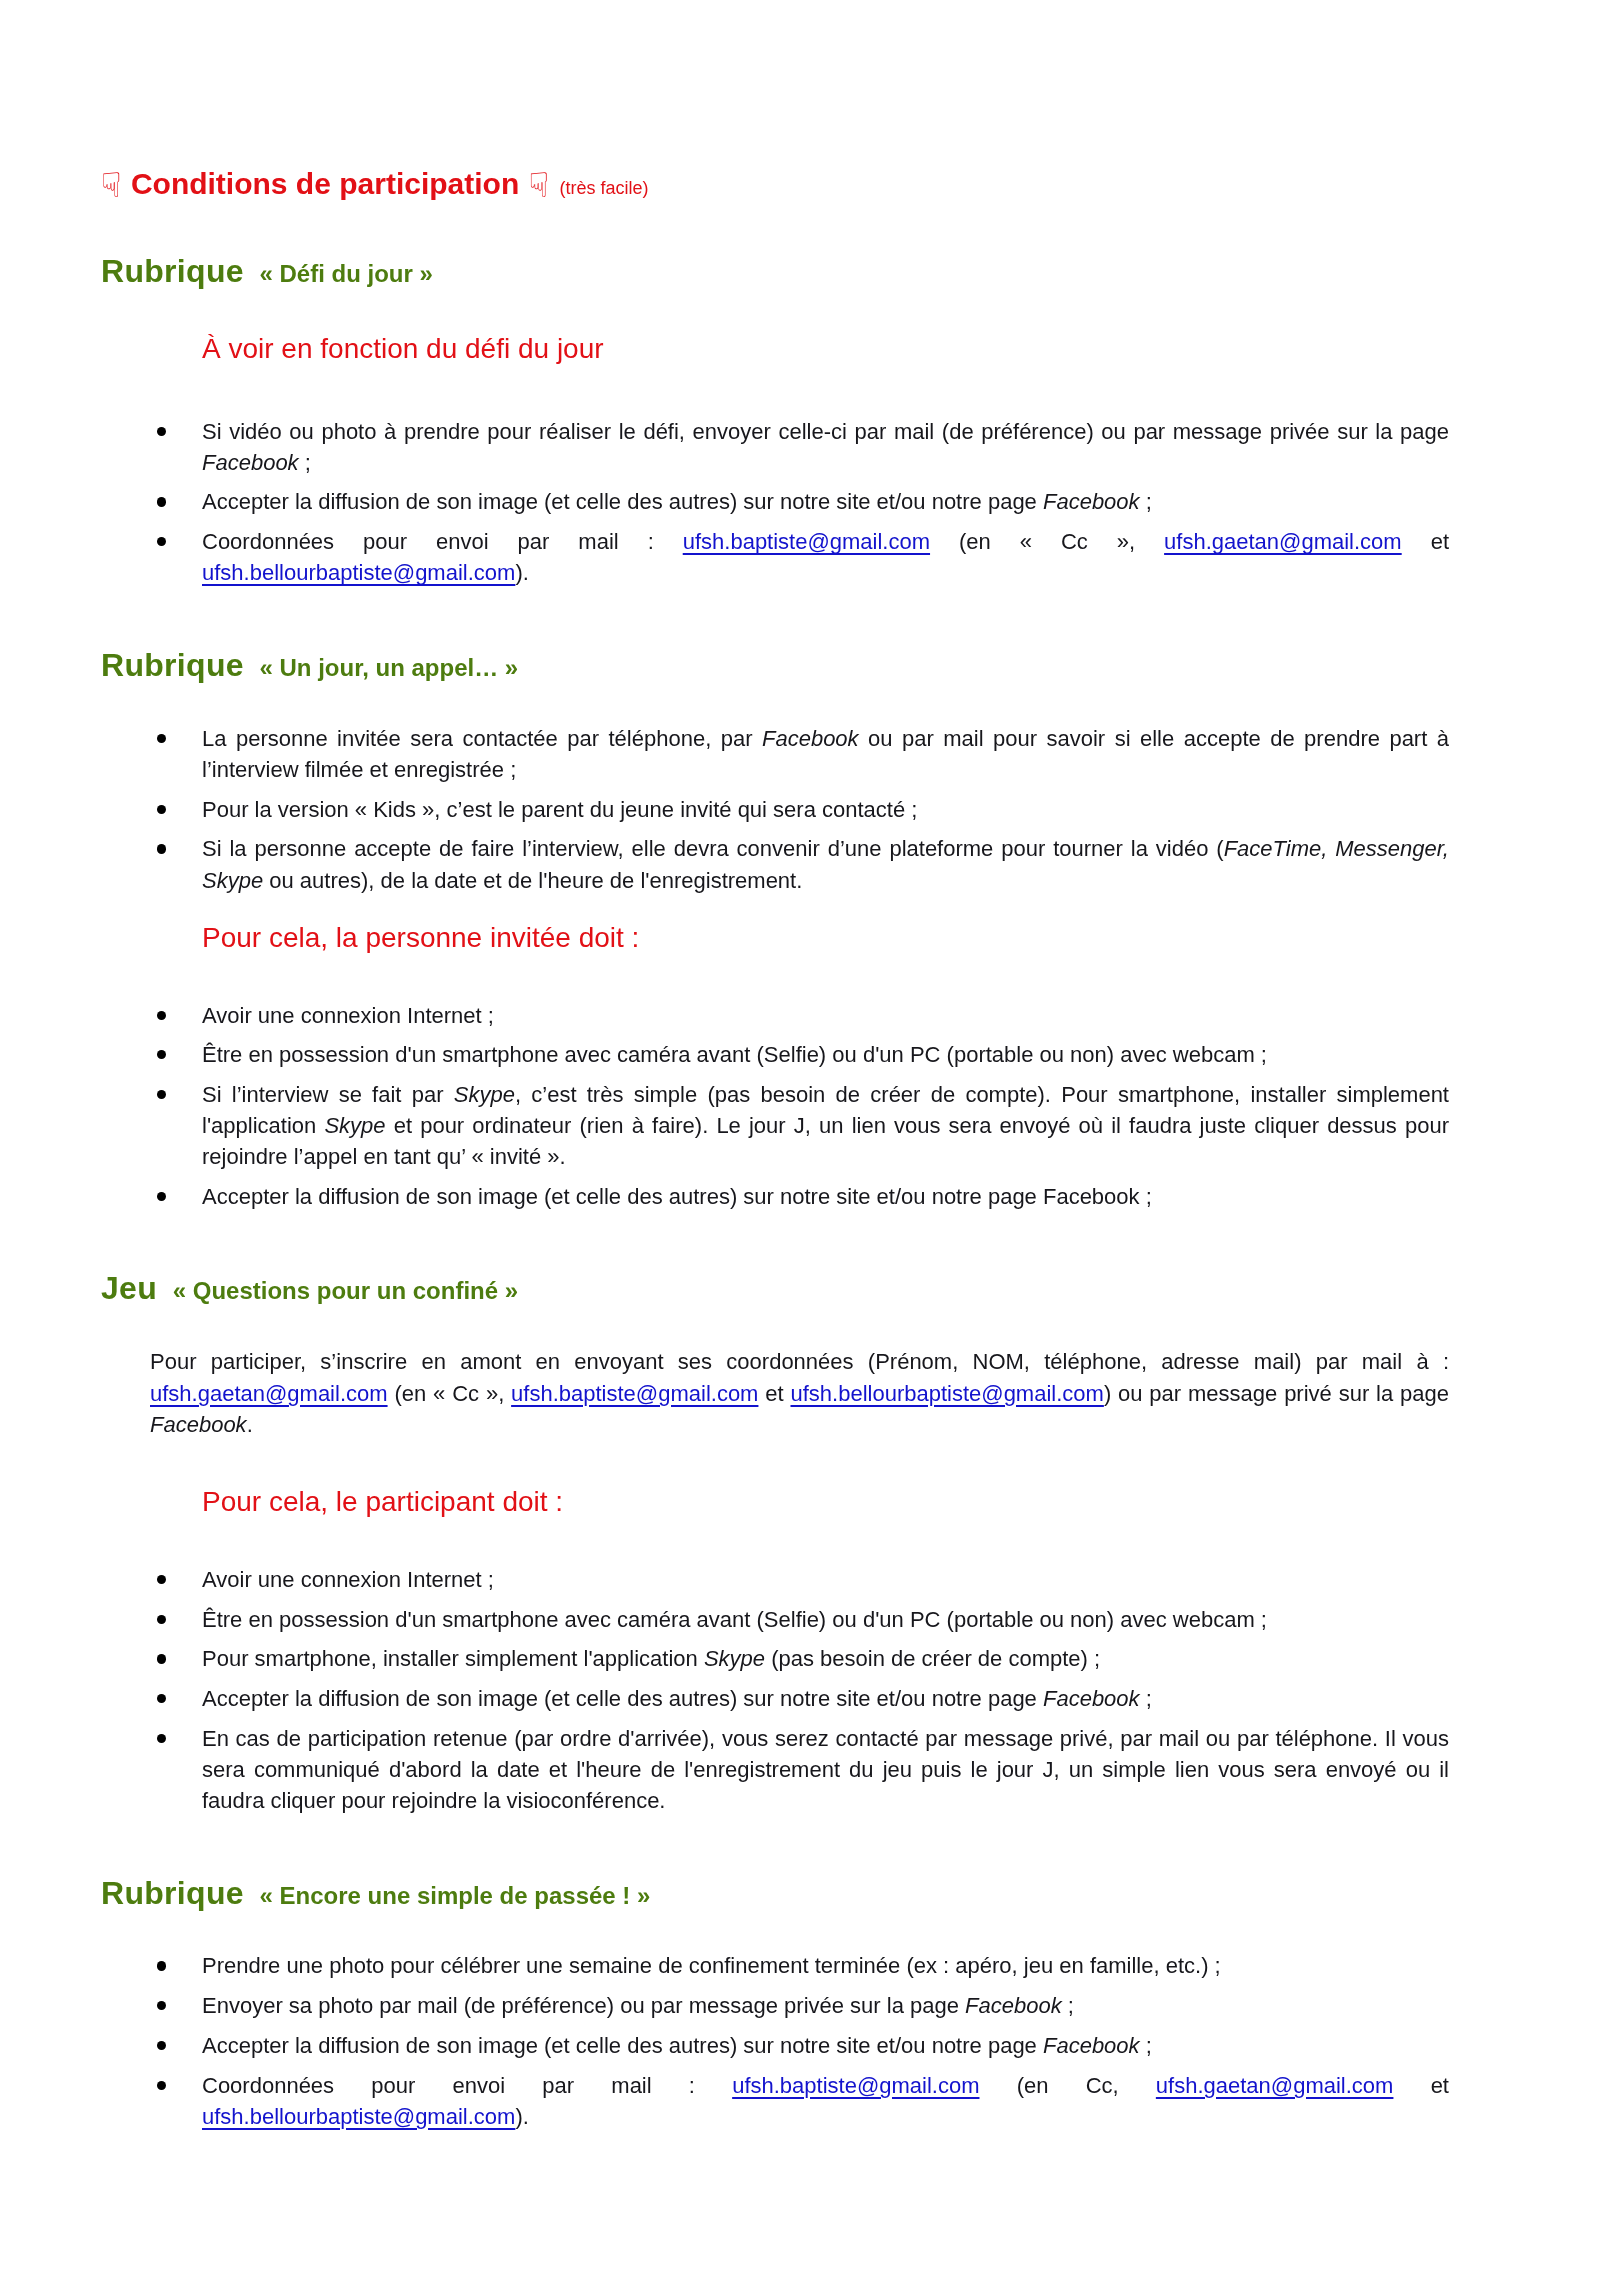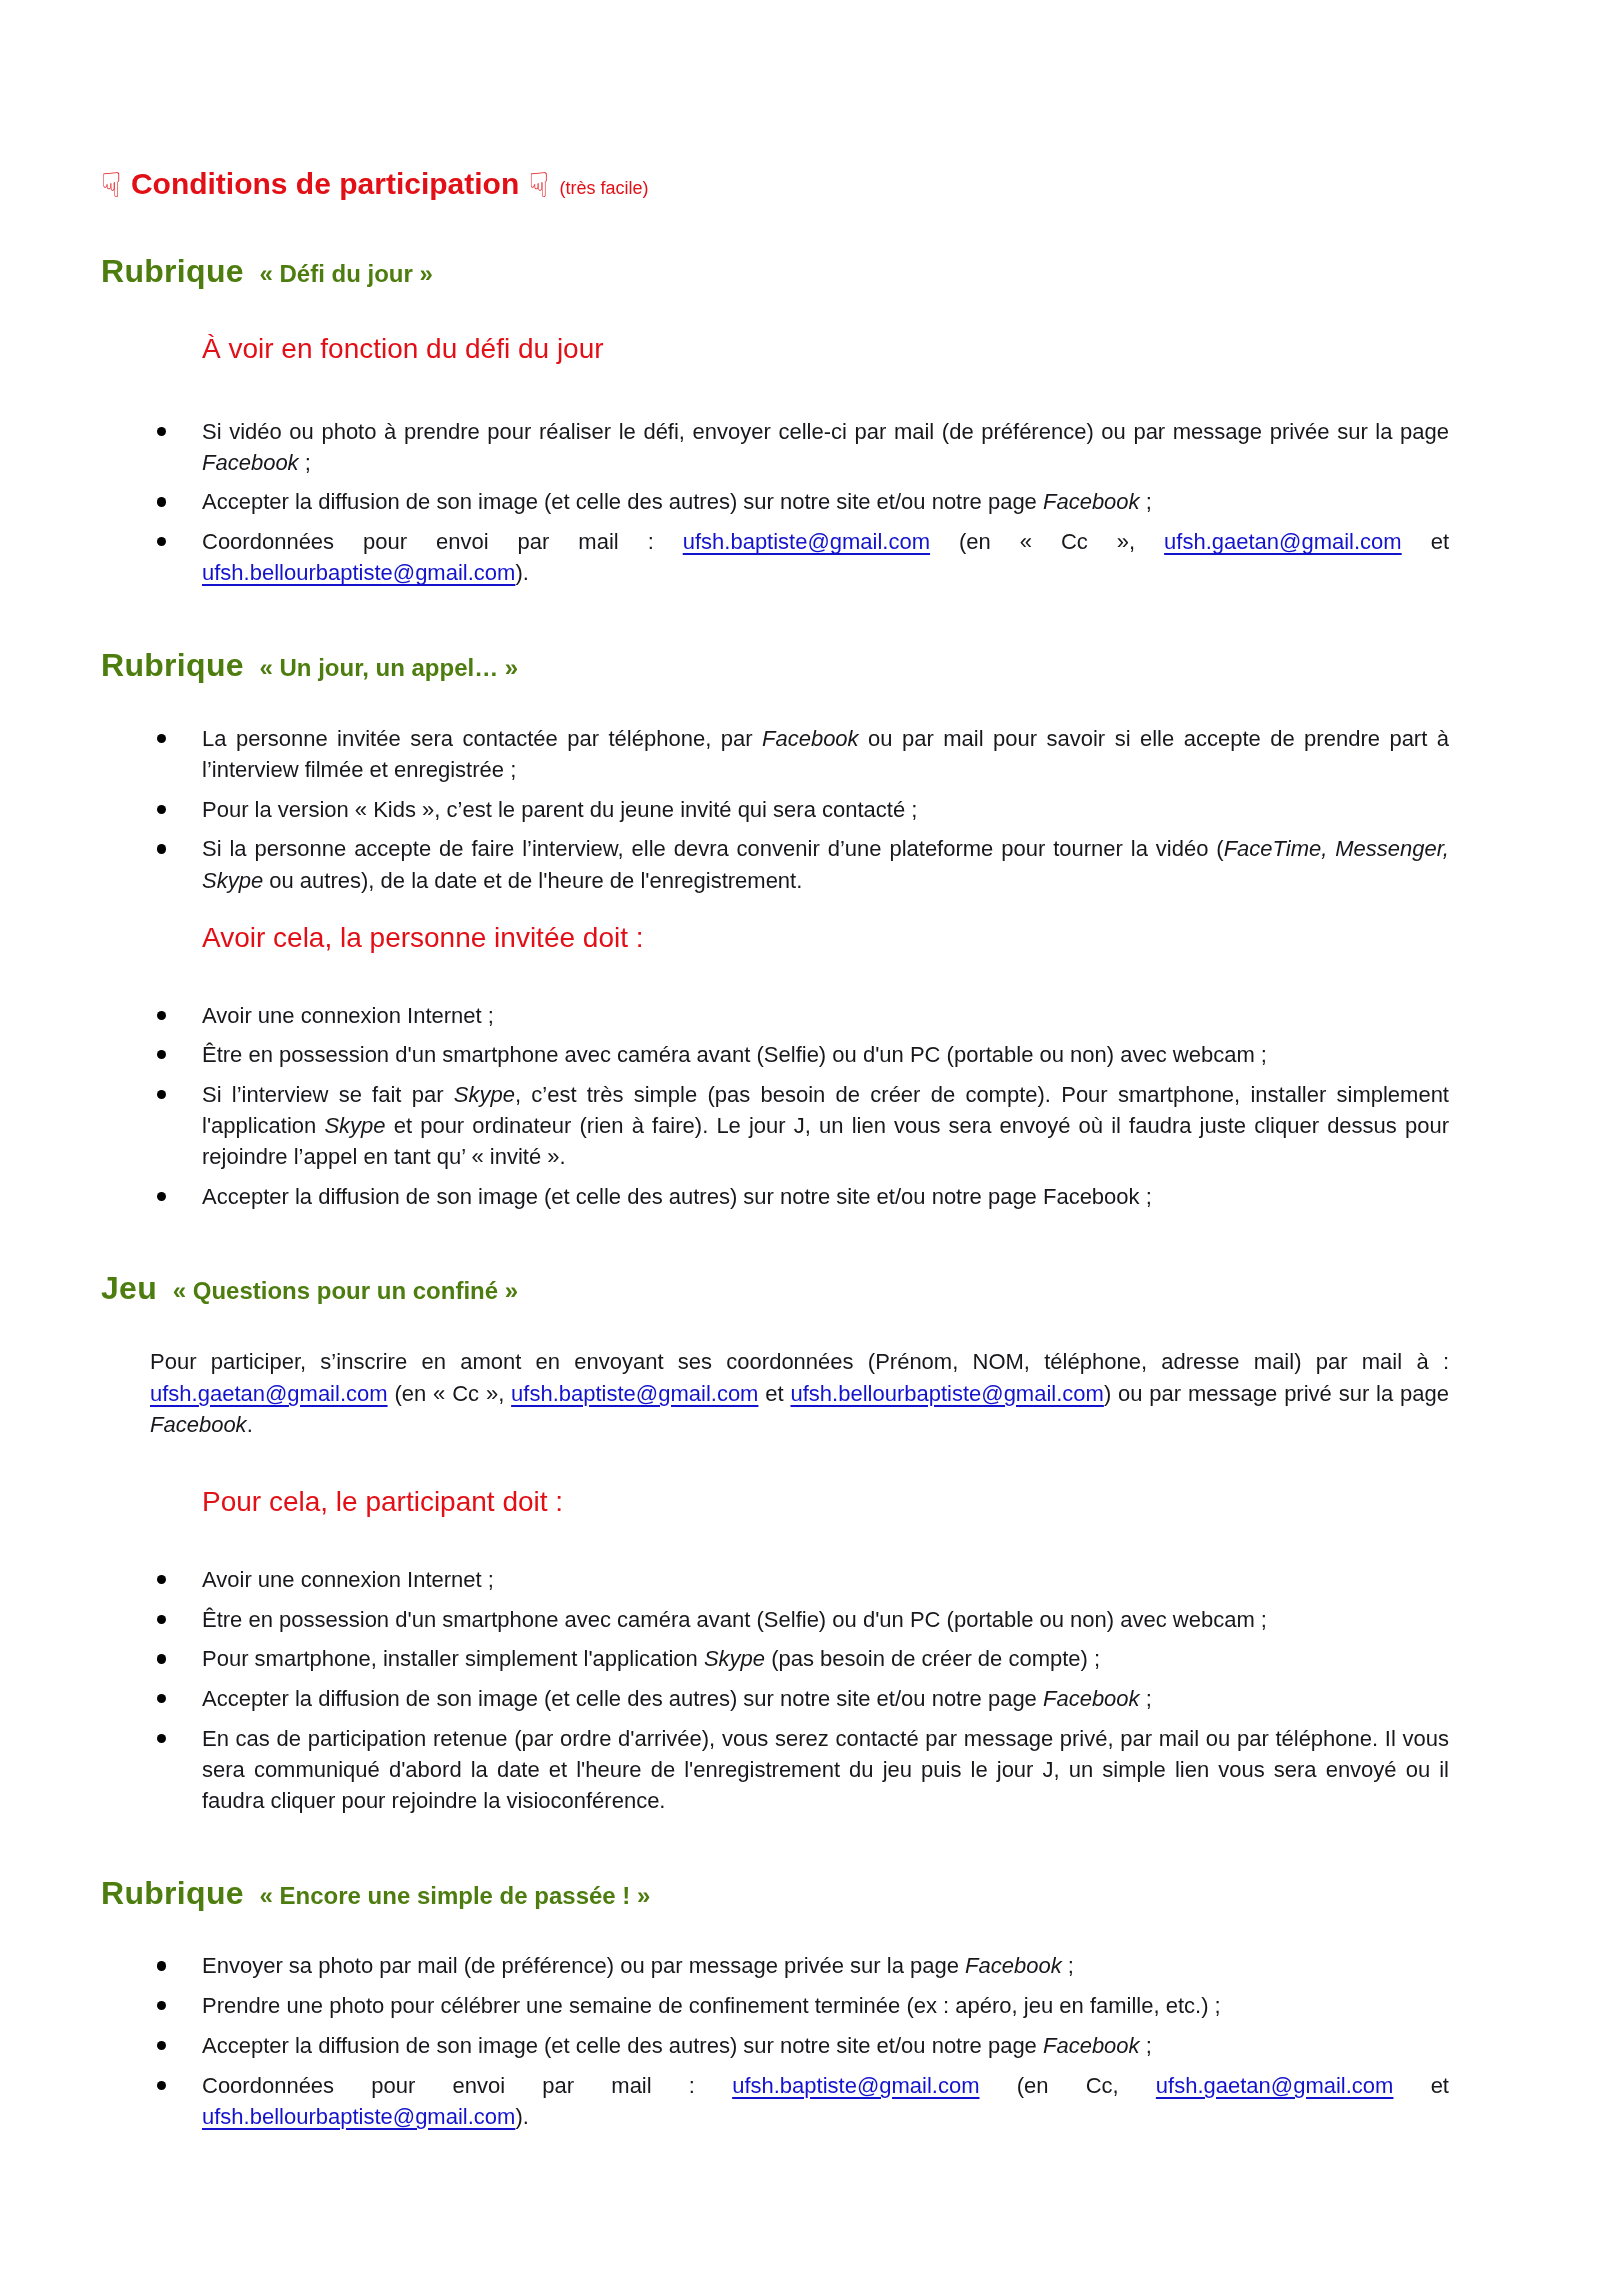--- a/index.html
+++ b/index.html
@@ -125,21 +125,21 @@
   <section>
     <h2 class="sec-h">
       <span class="h-main">Rubrique</span>
       <span class="h-quoted">« Un jour, un appel… »</span>
     </h2>
     <ul class="bullets">
         <li><span>La personne invitée sera contactée par téléphone, par </span><em>Facebook</em><span> ou par mail pour savoir si elle accepte de prendre part à l’interview filmée et enregistrée ;</span></li>
         <li><span>Pour la version « Kids », c’est le parent du jeune invité qui sera contacté ;</span></li>
         <li><span>Si la personne accepte de faire l’interview, elle devra convenir d’une plateforme pour tourner la vidéo (</span><em>FaceTime, Messenger, Skype</em><span> ou autres), de la date et de l'heure de l'enregistrement.</span></li>
       </ul>
-    <p class="red-intro red-mid">Avoir cela, la personne invitée doit :</p>
+    <p class="red-intro red-mid">Pour cela, la personne invitée doit :</p>
     <ul class="bullets">
         <li><span>Avoir une connexion Internet ;</span></li>
         <li><span>Être en possession d'un smartphone avec caméra avant (Selfie) ou d'un PC (portable ou non) avec webcam ;</span></li>
         <li><span>Si l’interview se fait par </span><em>Skype</em><span>, c’est très simple (pas besoin de créer de compte). Pour smartphone, installer simplement l'application </span><em>Skype</em><span> et pour ordinateur (rien à faire). Le jour J, un lien vous sera envoyé où il faudra juste cliquer dessus pour rejoindre l’appel en tant qu’ « invité ».</span></li>
         <li><span>Accepter la diffusion de son image (et celle des autres) sur notre site et/ou notre page Facebook ;</span></li>
       </ul>
   </section>
 
   <section>
     <h2 class="sec-h">
@@ -156,22 +156,22 @@
         <li><span>En cas de participation retenue (par ordre d'arrivée), vous serez contacté par message privé, par mail ou par téléphone. Il vous sera communiqué d'abord la date et l'heure de l'enregistrement du jeu puis le jour J, un simple lien vous sera envoyé ou il faudra cliquer pour rejoindre la visioconférence.</span></li>
       </ul>
   </section>
 
   <section>
     <h2 class="sec-h">
       <span class="h-main">Rubrique</span>
       <span class="h-quoted">« Encore une simple de passée ! »</span>
     </h2>
     <ul class="bullets coord-last">
+        <li><span>Prendre une photo pour célébrer une semaine de confinement terminée (ex : apéro, jeu en famille, etc.) ;</span></li>
         <li><span>Envoyer sa photo par mail (de préférence) ou par message privée sur la page </span><em>Facebook</em><span> ;</span></li>
-        <li><span>Prendre une photo pour célébrer une semaine de confinement terminée (ex : apéro, jeu en famille, etc.) ;</span></li>
         <li><span>Accepter la diffusion de son image (et celle des autres) sur notre site et/ou notre page </span><em>Facebook</em><span> ;</span></li>
         <li><span>Coordonnées pour envoi par mail : </span><a class="email-link" href="mailto:ufsh.baptiste@gmail.com">ufsh.baptiste@gmail.com</a><span> (en Cc, </span><a class="email-link" href="mailto:ufsh.gaetan@gmail.com">ufsh.gaetan@gmail.com</a><span> et </span><a class="email-link" href="mailto:ufsh.bellourbaptiste@gmail.com">ufsh.bellourbaptiste@gmail.com</a><span>).</span></li>
       </ul>
   </section>
 
 
 </div>
 
 
 </body></html>

